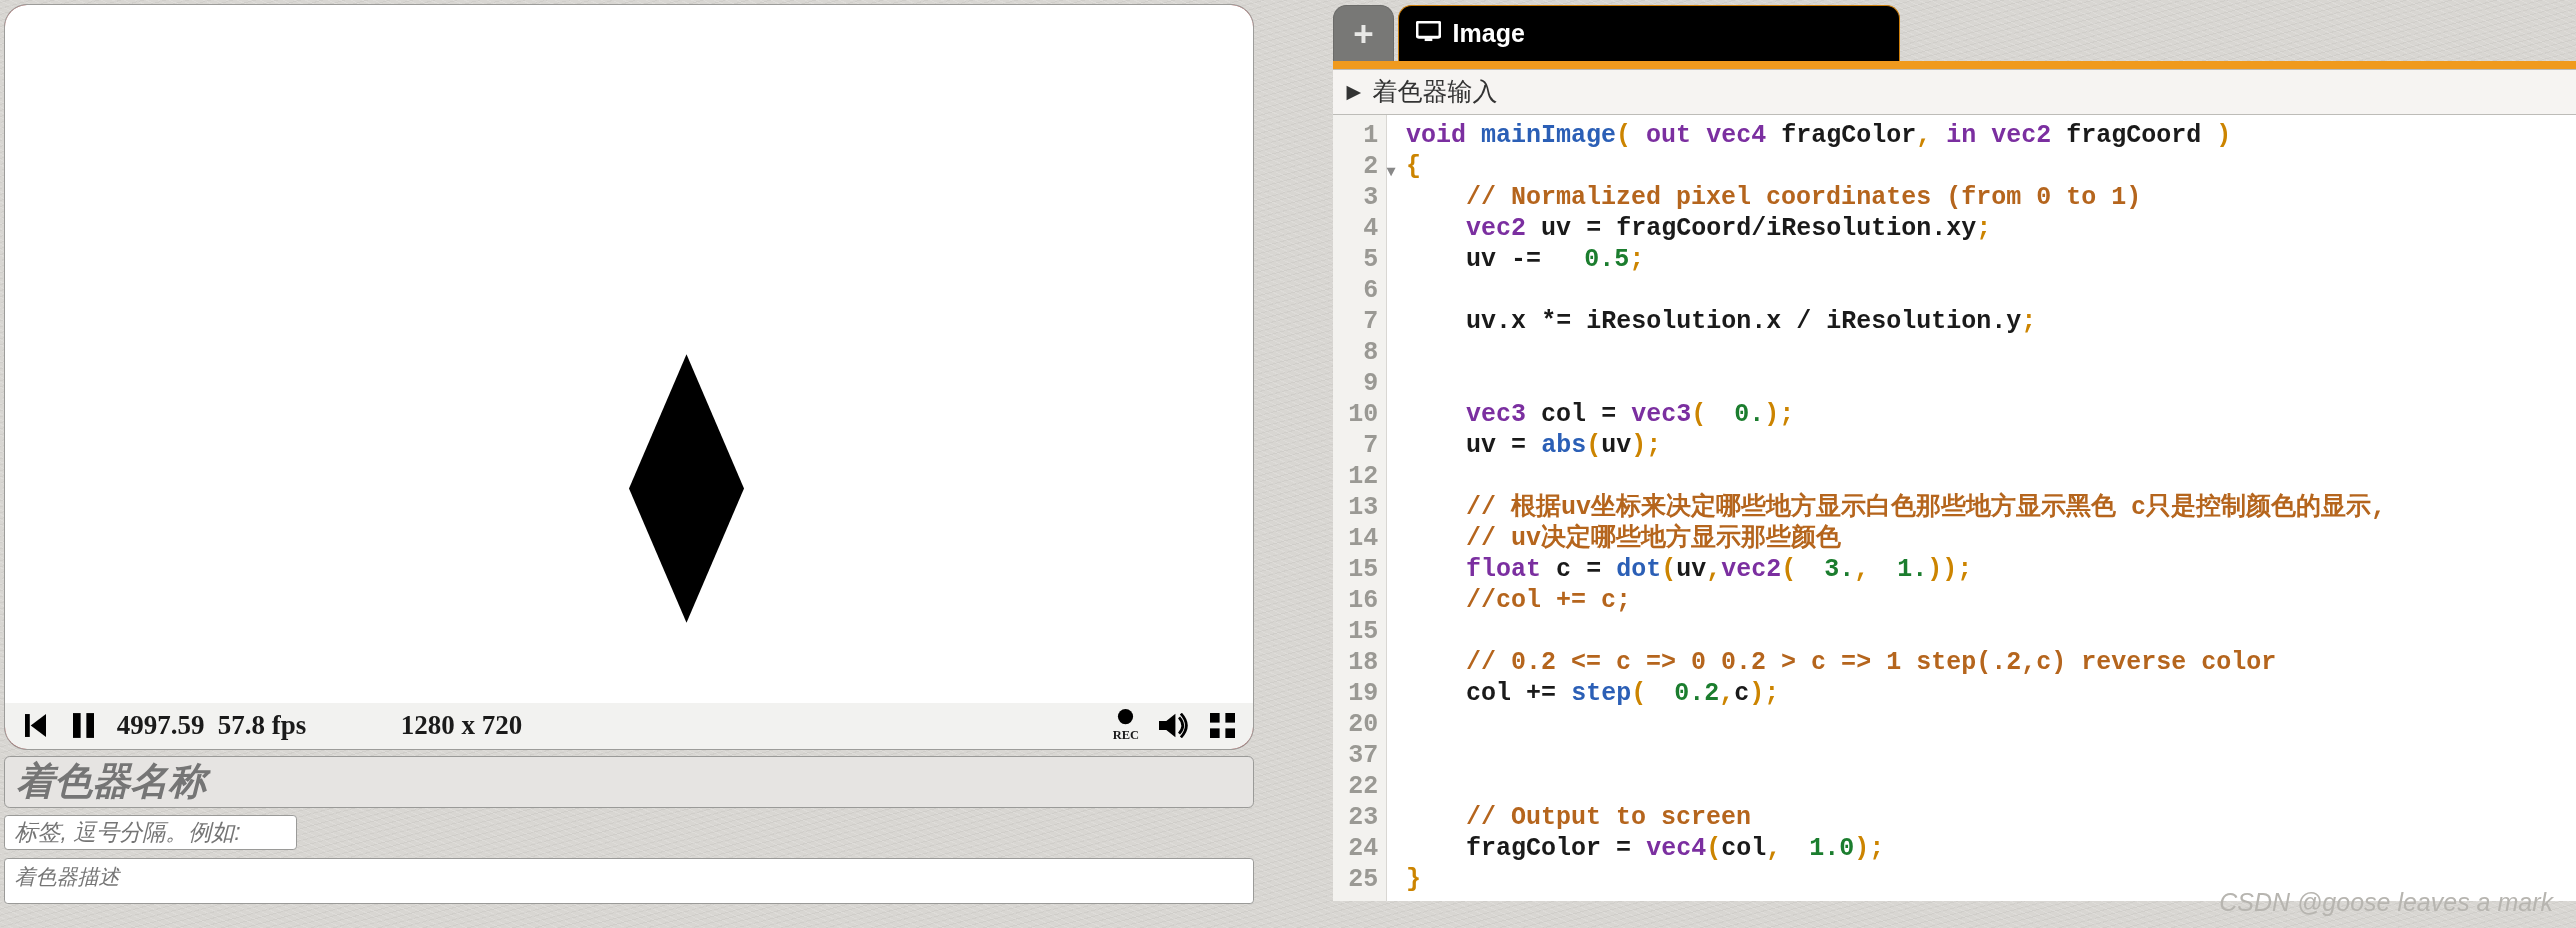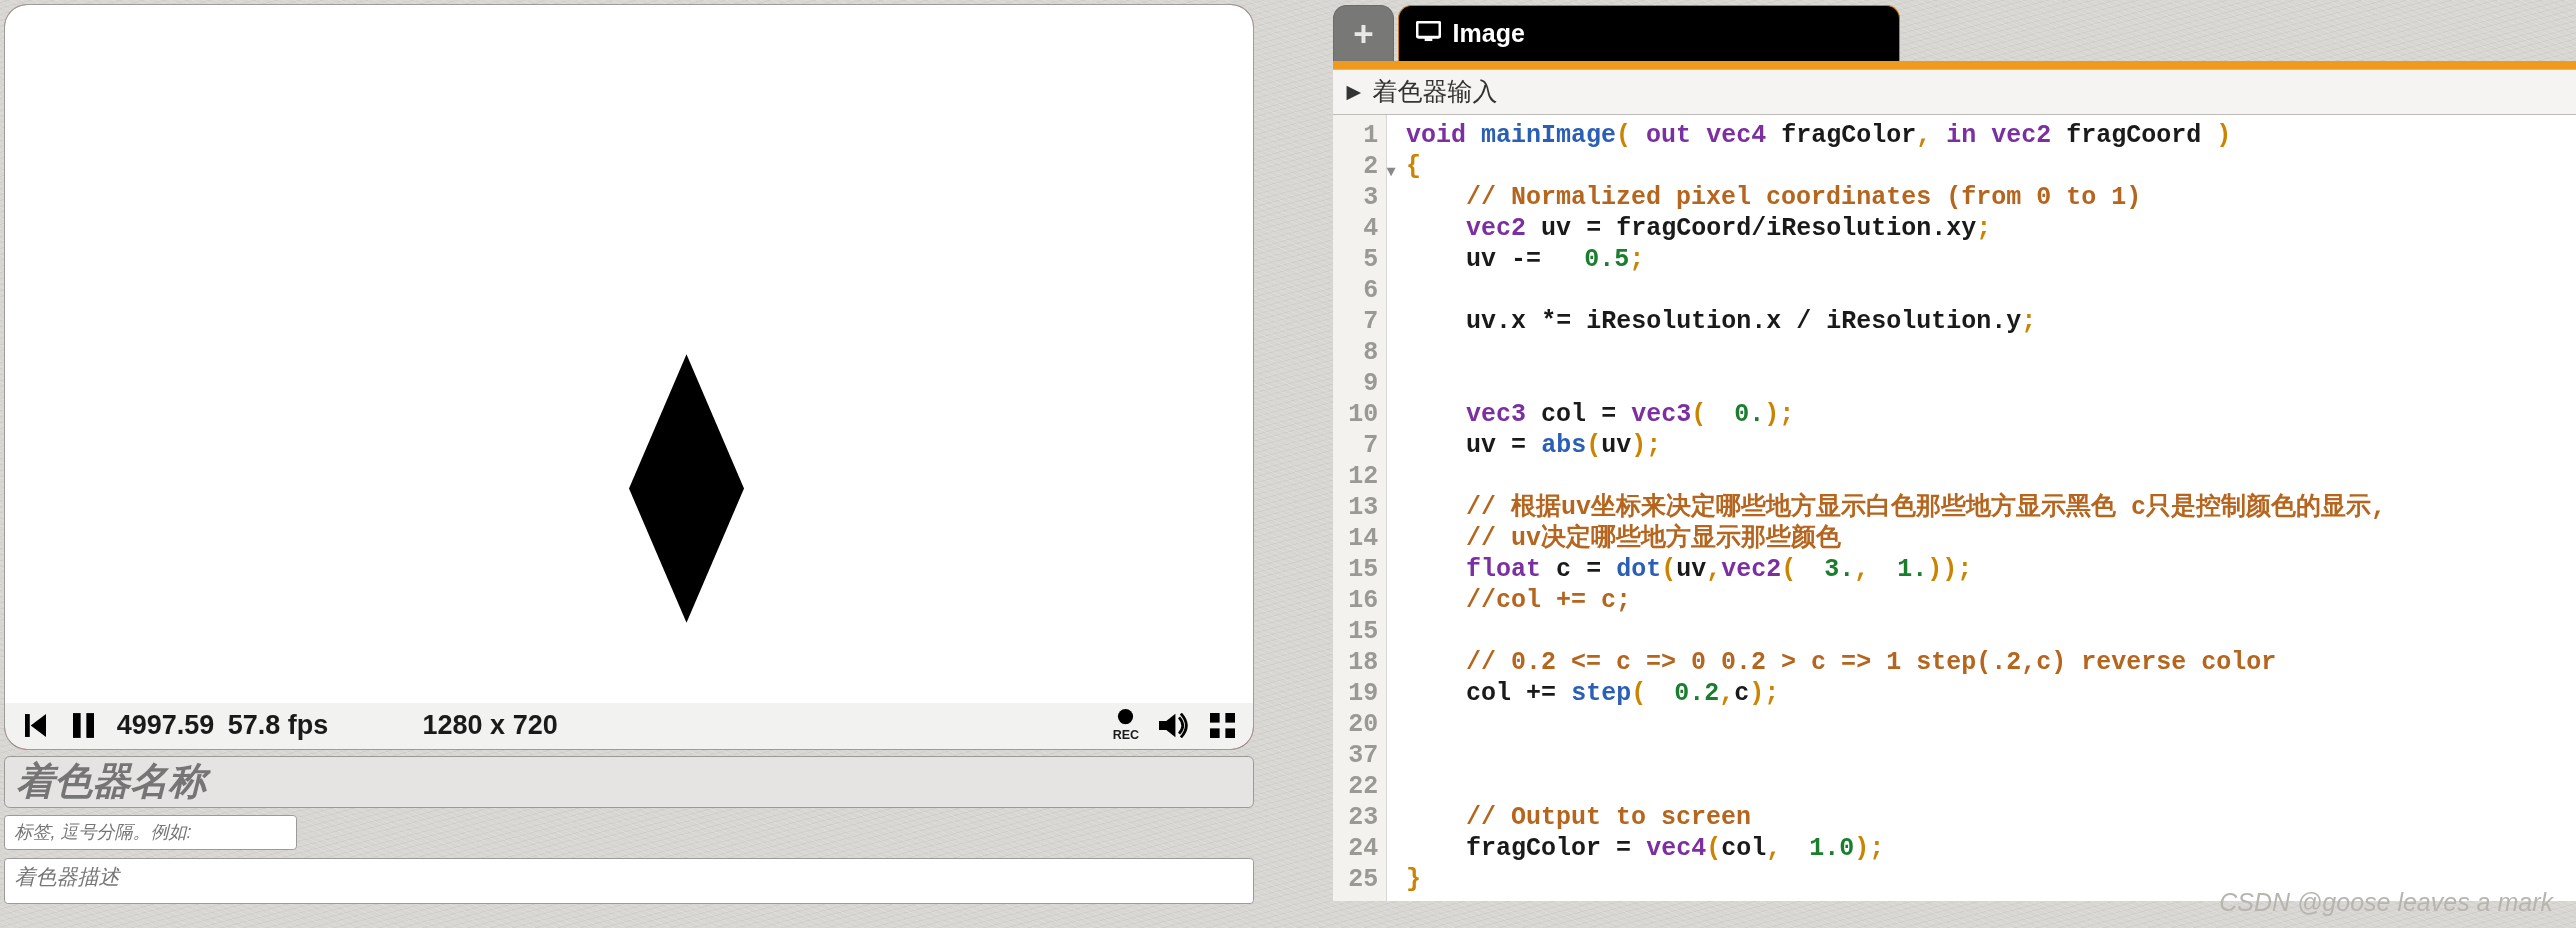--- a/index.html
+++ b/index.html
@@ -17,20 +17,21 @@
 
 
 .left-panel { position: absolute; left: 0; top: 0; width: 1262px; }
 
 .preview-frame {
   margin: 3.8px 7.7px 0 3.8px;
   border-radius: 23px;
   background: #7f1d1d;
   border: 1.9px solid #9c9c9a;
   overflow: hidden;
+  font-family: Liberation Serif, serif;
 }
 .preview-canvas {
   height: 698px;
   position: relative;
   background: #fff;
 }
 .diamond {
   position: absolute; top: 50%; left: 50%;
   transform: translate(-50%, -50%);
   width: 0; height: 0;
@@ -67,21 +68,21 @@
   padding: 0 11.5px;
 }
 
 .tags-input {
   margin: 7.7px 7.7px 0 3.8px;
   width: 293px;
   height: 35px;
   border: 1.9px solid #9a9a98;
   border-radius: 3.8px;
   background: #fff;
-  font-size: 18px;
+  font-size: 23px;
   font-style: italic;
   color: #888;
   padding: 0 9.6px;
 }
 
 .desc-input {
   margin: 7.7px 7.7px 0 3.8px;
   width: calc(100% - 11.5px);
   height: 46px;
   border: 1.9px solid #9a9a98;

